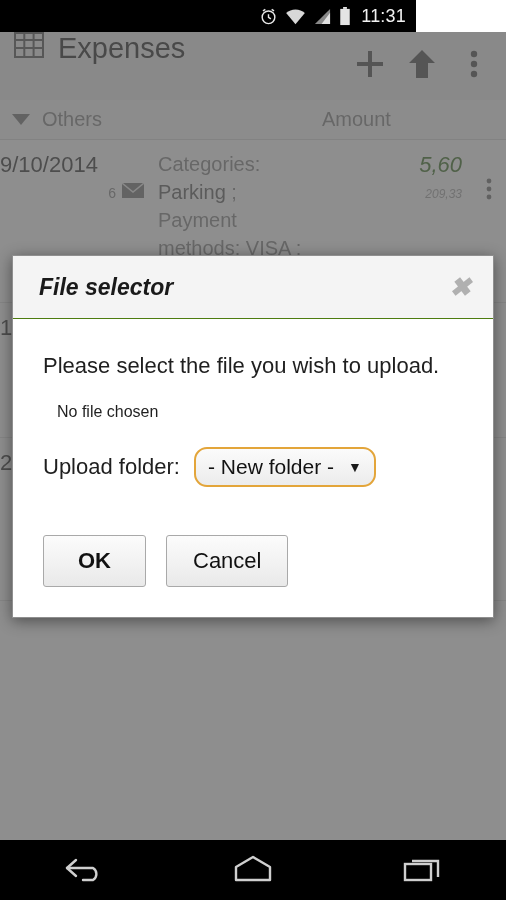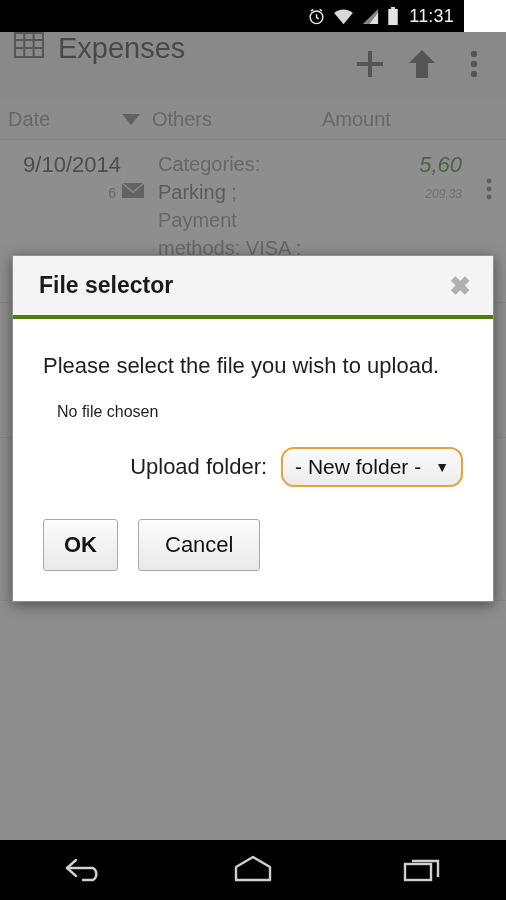--- a/index.html
+++ b/index.html
@@ -12,21 +12,21 @@
   #screen {
     position: relative;
     width: 506px; height: 900px;
     background: #ffffff;
     overflow: hidden;
   }
 
   
   #status-bar {
     position: absolute; left: 0; top: 0;
-    width: 464px; height: 32px;
+    width: 416px; height: 32px;
     background: #000000;
     display: flex; align-items: center; justify-content: flex-end;
     padding-right: 10px;
   }
   .status-icon { margin-left: 7px; display: flex; align-items: center; }
   .status-time {
     color: #f2f2f2; font-size: 18px; margin-left: 10px;
     letter-spacing: 0.2px;
   }
 
@@ -73,21 +73,21 @@
 
   
   .row {
     position: relative;
     display: flex;
     border-bottom: 1px solid #e8e8e8;
     padding: 10px 0 12px 0;
     min-height: 108px;
   }
   .cell-date {
-    width: 152px; text-align: center; padding-right: 8px;
+    width: 152px; text-align: left; padding-right: 8px;
   }
   .date-text { font-size: 22px; color: #555; line-height: 30px; }
   .date-sub {
     display: flex; align-items: center; justify-content: flex-end;
     gap: 6px; margin-top: 3px;
   }
   .date-count { font-size: 14px; color: #9a9a9a; }
   .cell-others {
     flex: 1; padding: 0 10px 0 6px;
     font-size: 20px; line-height: 28px; color: #9a9a9a;
@@ -117,23 +117,24 @@
   #dialog {
     position: absolute; left: 12px; top: 255px;
     width: 482px;
     background: #ffffff;
     border: 1px solid #8f8f8f;
     box-shadow: 0 3px 14px rgba(0,0,0,0.45);
   }
   #dialog-header {
     height: 63px;
     background: #f4f4f4;
-    border-bottom: 4px solid #4d7c0f;
+    border-bottom: 1px solid #4d7c0f;
     display: flex; align-items: center;
     padding: 0 16px 0 26px;
+    font-style: italic;
   }
   #dialog-title {
     font-size: 23px; font-weight: bold; color: #1a1a1a;
   }
   #dialog-close {
     margin-left: auto;
     font-size: 26px; color: #b0b0b0; font-weight: bold;
     line-height: 1; cursor: pointer;
     padding: 4px 6px;
   }
@@ -149,21 +150,21 @@
     font-family: "Liberation Sans", sans-serif;
     font-size: 21px; color: #101010;
     background: linear-gradient(#fbfbfb, #eaeaea);
     border: 1px solid #a8a8a8;
     border-radius: 2px;
     padding: 6px 13px;
     cursor: pointer;
   }
   #no-file-text { font-size: 16px; color: #1f1f1f; margin-left: 14px; }
 
-  .folder-row { display: flex; align-items: center; margin-bottom: 32px; justify-content: flex-end; }
+  .folder-row { display: flex; align-items: center; margin-bottom: 48px; }
   #upload-folder-label { font-size: 22px; color: #1f1f1f; }
   #folder-select {
     margin-left: 14px;
     display: flex; align-items: center; gap: 14px;
     font-size: 21px; color: #121212;
     background: linear-gradient(#fbfbfb, #ececec);
     border: 2px solid #e3a53a;
     border-radius: 13px;
     padding: 6px 12px;
     cursor: pointer;
@@ -172,21 +173,21 @@
 
   .button-row { display: flex; align-items: center; gap: 20px; }
   .dlg-btn {
     font-family: "Liberation Sans", sans-serif;
     font-size: 22px; color: #111;
     background: linear-gradient(#fcfcfc, #e9e9e9);
     border: 1px solid #a9a9a9;
     border-radius: 3px;
     cursor: pointer;
   }
-  #ok-button { font-weight: bold; padding: 12px 20px; }
+  #ok-button { font-weight: bold; padding: 12px 34px; }
   #cancel-button { font-weight: normal; padding: 12px 26px; }
 
   
   #nav-bar {
     position: absolute; left: 0; bottom: 0;
     width: 506px; height: 60px;
     background: #000000;
     display: flex; align-items: center; justify-content: space-around;
   }
   .nav-btn {
@@ -259,21 +260,20 @@
               <circle cx="4" cy="5" r="3.2" fill="#6a6a6a"></circle>
               <circle cx="4" cy="15" r="3.2" fill="#6a6a6a"></circle>
               <circle cx="4" cy="25" r="3.2" fill="#6a6a6a"></circle>
             </svg>
           </span>
         </div>
       </div>
     </div>
 
     <div id="table-header">
-      <div class="col-date th">Date</div>
       <div class="col-sort">
         <svg width="18" height="11" viewBox="0 0 18 11">
             <path d="M0 0 H18 L9 11 Z" fill="#8d8d8d"></path>
           </svg>
       </div>
       <div class="col-others th">Others</div>
       <div class="col-amount th">Amount</div>
       <div class="col-menu"></div>
     </div>
 

